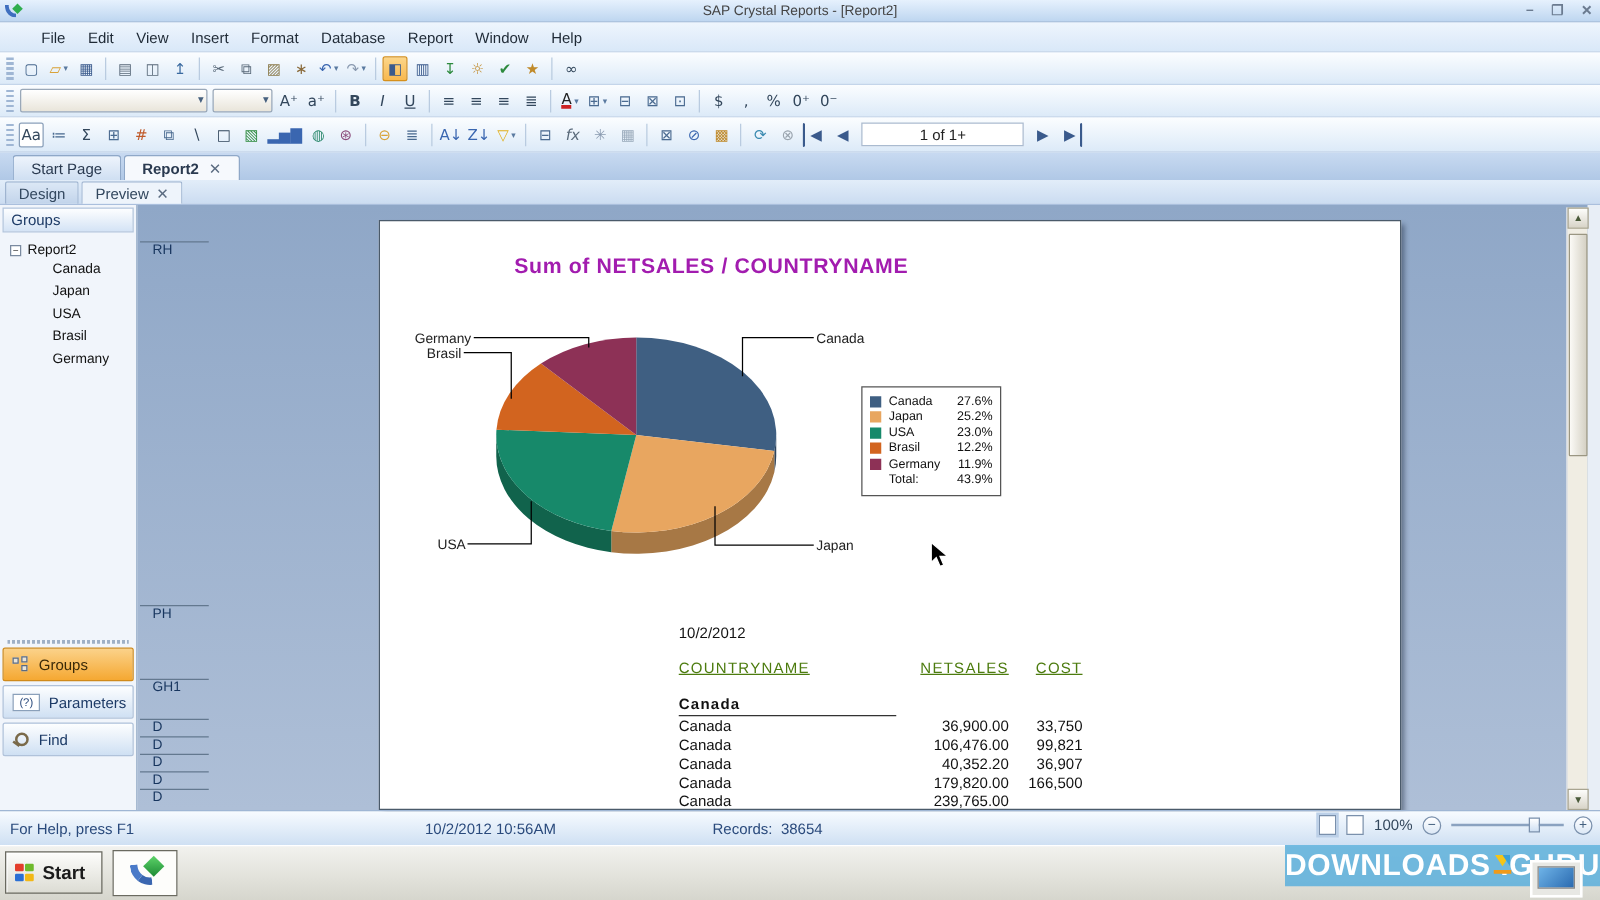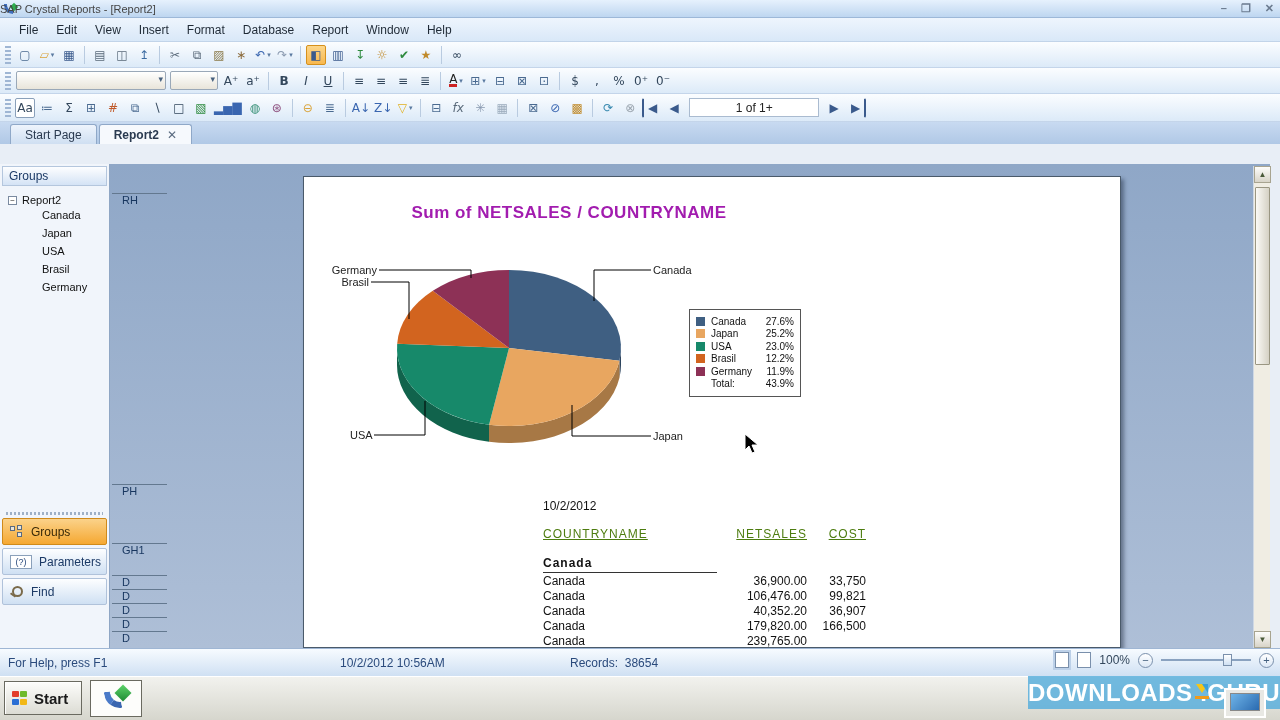--- a/index.html
+++ b/index.html
@@ -9,29 +9,29 @@
 
   
   .titlebar { position:absolute; left:0; top:0; width:1280px; height:18px;
     background:linear-gradient(#e6f1fd,#bed6f0); border-bottom:1px solid #9db8d8;
     display:flex; align-items:center; font-size:11px; color:#444; }
   .titlebar .app-ico { width:14px; height:12px; margin-left:3px; position:relative; }
   .titlebar .app-ico .swoosh { position:absolute; left:1px; top:1px; width:9px; height:10px;
     border-left:3px solid #3f6fbf; border-bottom:3px solid #3f6fbf; border-radius:0 0 0 9px; }
   .titlebar .app-ico .gem { position:absolute; right:0; top:1px; width:6px; height:6px;
     background:#2fae4e; transform:rotate(45deg); }
-  .titlebar .title-text { position:absolute; left:0; right:0; text-align:left; }
+  .titlebar .title-text { position:absolute; left:0; right:0; text-align:center; }
   .win-controls { position:absolute; right:6px; top:2px; display:flex; gap:14px;
     color:#6b7b90; font-size:11px; font-weight:bold; }
   .win-controls span { cursor:default; }
 
   
   .menubar { position:absolute; left:0; top:18px; width:1280px; height:24px;
     background:linear-gradient(#eef5fd,#d9e8f8); border-bottom:1px solid #c2d4e9;
-    display:flex; align-items:center; padding-left:10px; color:#1f2a36; }
+    display:flex; align-items:center; padding-left:24px; color:#1f2a36; }
   .menu-item { padding:3px 9px; cursor:default; }
 
   
   .toolbar { position:absolute; left:0; width:1280px;
     background:linear-gradient(#fbfdff,#dcea f8); background:linear-gradient(#fbfdff,#dceaf8);
     border-bottom:1px solid #c4d5ea; display:flex; align-items:center; padding-left:2px; }
   #tb1 { top:42px; height:26px; } #tb2 { top:68px; height:26px; } #tb3 { top:94px; height:28px; }
   .grip { width:6px; height:18px; margin:0 3px;
     background:repeating-linear-gradient(#9fb6d4 0 2px, transparent 2px 4px); }
   .tbtn { min-width:20px; height:20px; margin:0 1px; display:inline-flex; align-items:center;
@@ -455,20 +455,24 @@
       </span>
       <span class="tbtn" style="border-right: 2px solid rgb(58, 90, 140);">
         <span style="color: rgb(58, 90, 140);">▶</span>
       </span>
     </div>
 
   <div class="doctabs" id="doctabs">
       <span class="doctab">Start Page</span>
       <span class="doctab active">Report2<span class="x">✕</span></span>
     </div>
+  <div class="viewtabs" id="viewtabs">
+      <span class="viewtab">Design</span>
+      <span class="viewtab active">Preview<span class="x">✕</span></span>
+    </div>
 
   <div class="main">
 
     <div class="leftpanel">
       <div class="lp-header">Groups</div>
       <div class="tree">
         <div class="tree-root">
           <span class="expander">−</span>
           <span>Report2</span>
         </div>

